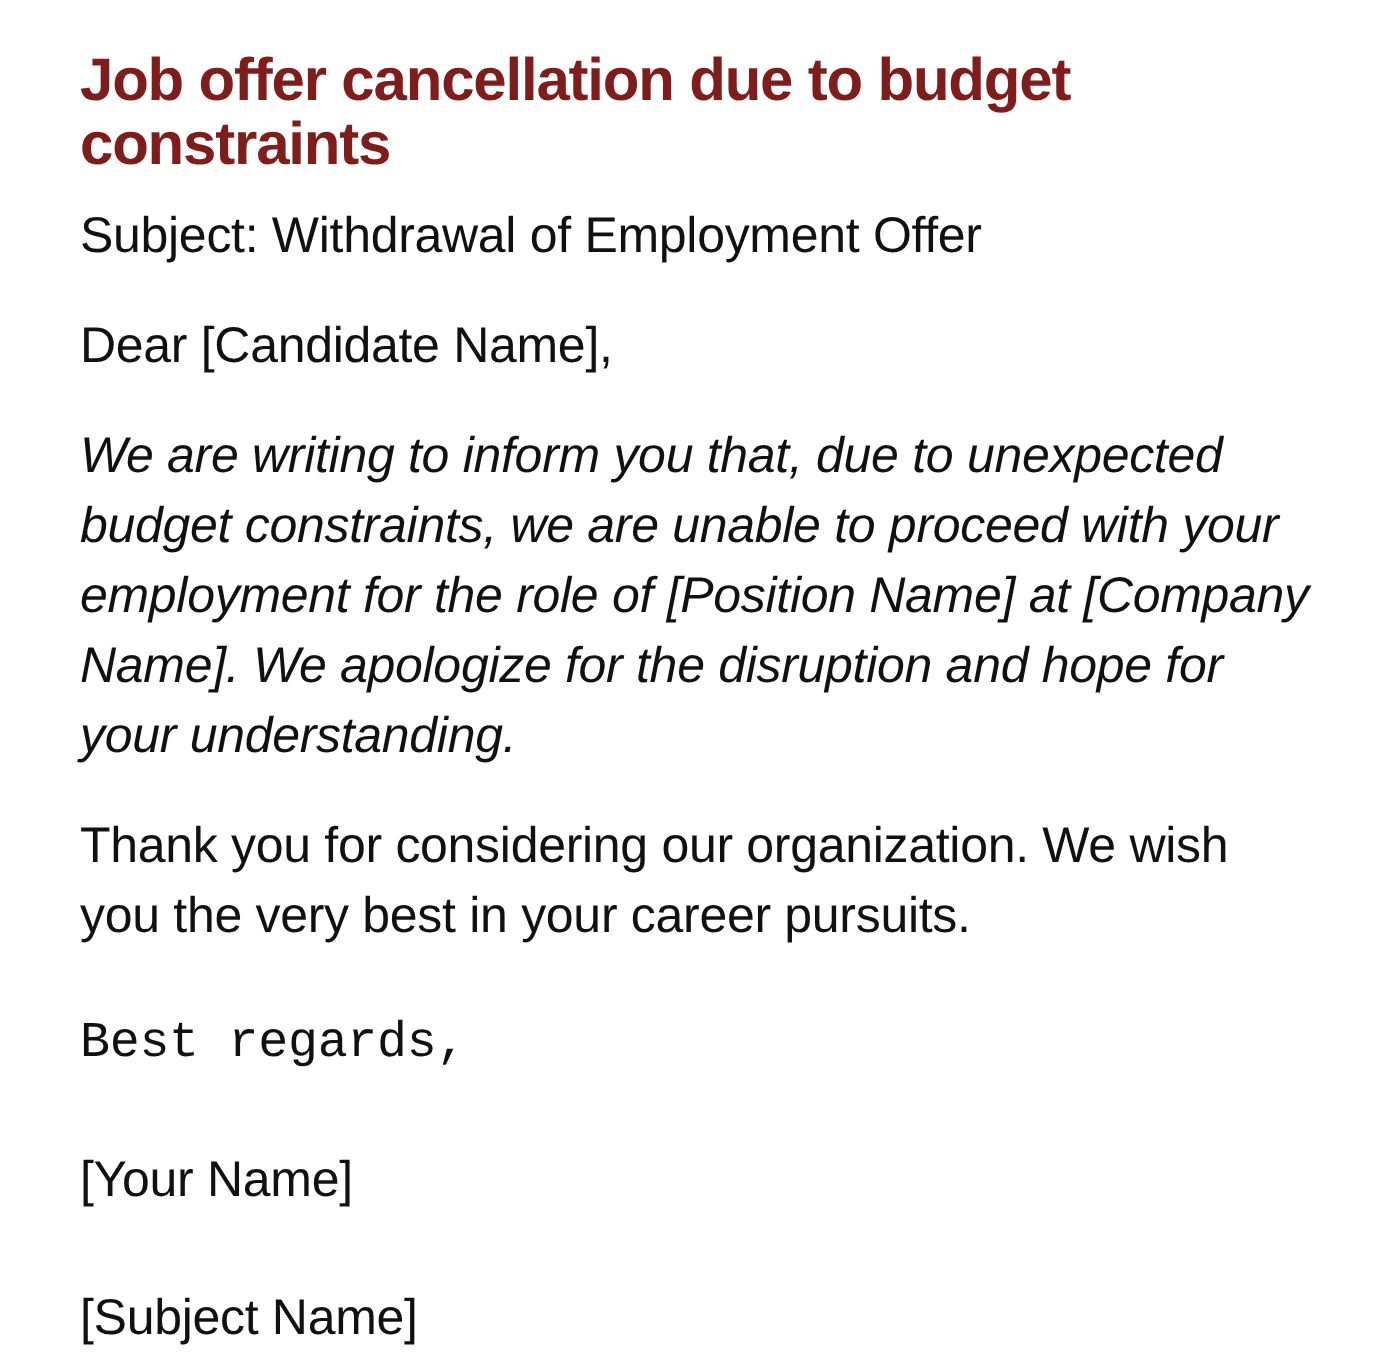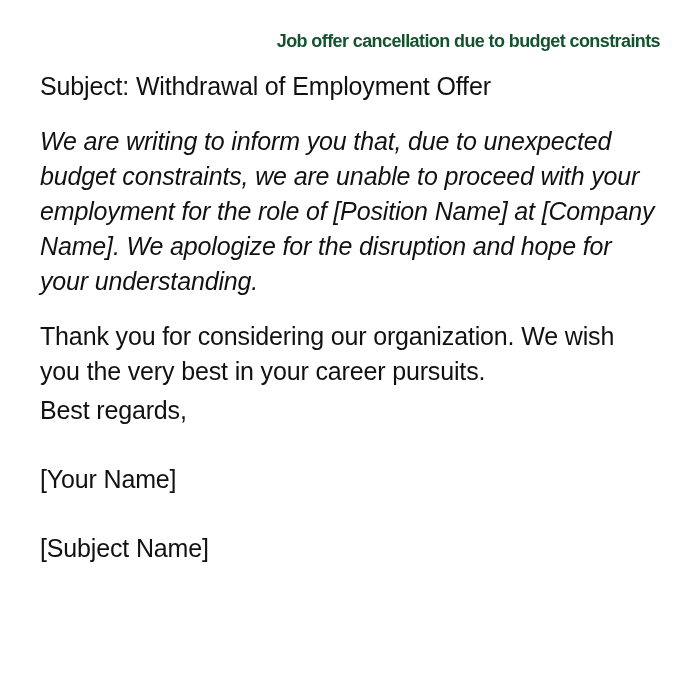--- a/index.html
+++ b/index.html
@@ -14,45 +14,45 @@
     font-family: "Liberation Sans", "DejaVu Sans", sans-serif;
     color: #111111;
   }
   .doc {
     position: relative;
     padding: 25px 40px 0 40px;
     box-sizing: border-box;
     width: 700px;
   }
   .title {
-    font-size: 18px;
+    font-size: 30px;
     font-weight: bold;
     letter-spacing: -0.6px;
     margin: 0;
     line-height: 32px;
-    color: #14532d;
-    text-align: right;
+    color: #7f1d1d;
   }
   .para {
     font-size: 25px;
     line-height: 35px;
     margin: 0;
     letter-spacing: -0.15px;
   }
   .subject { margin-top: 12px; }
   .greeting { margin-top: 20px; }
   .body1 { margin-top: 20px; font-style: italic; }
   .body2 { margin-top: 20px; }
-  .closing { margin-top: 4px; }
+  .closing { margin-top: 28px; font-family: Liberation Mono, monospace; }
   .sig { margin-top: 34px; }
 </style>
 </head>
 <body>
 
 <div class="doc">
   <h1 class="title">Job offer cancellation due to budget constraints</h1>
   <p class="para subject">Subject: Withdrawal of Employment Offer</p>
+  <p class="para greeting">Dear [Candidate Name],</p>
   <p class="para body1">We are writing to inform you that, due to unexpected budget constraints, we are unable to proceed with your employment for the role of [Position Name] at [Company Name]. We apologize for the disruption and hope for your understanding.</p>
   <p class="para body2">Thank you for considering our organization. We wish you the very best in your career pursuits.</p>
   <p class="para closing">Best regards,</p>
   <p class="para sig">[Your Name]</p>
   <p class="para sig">[Subject Name]</p>
 </div>
 
 </body></html>

